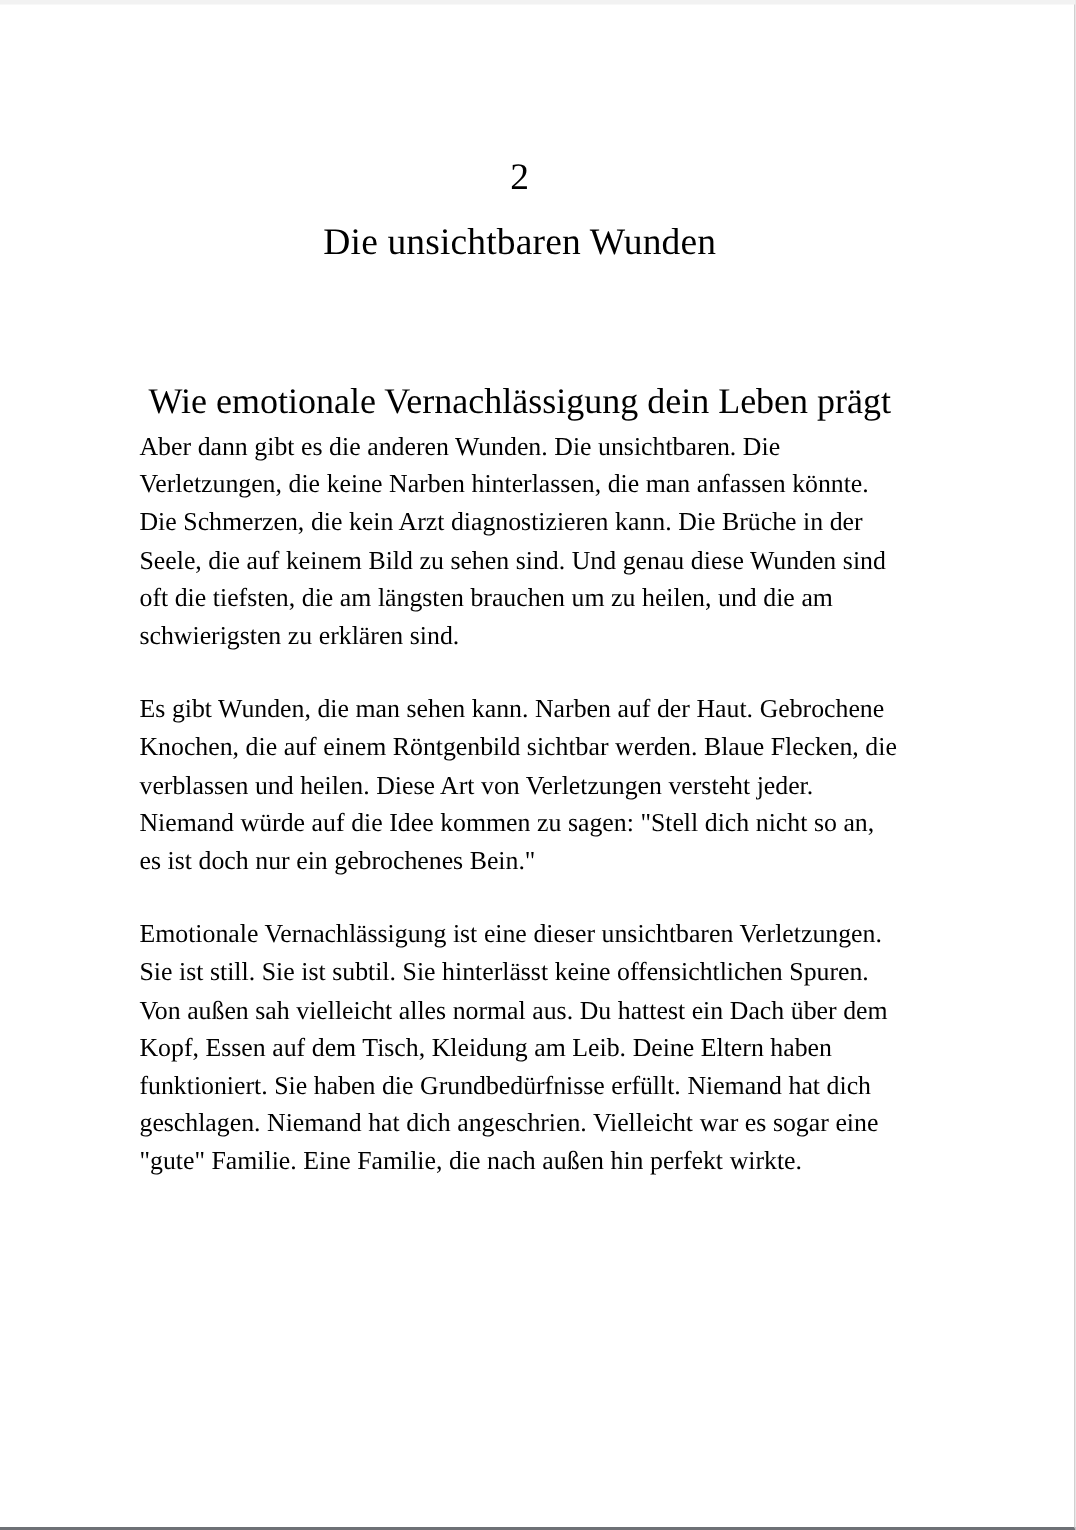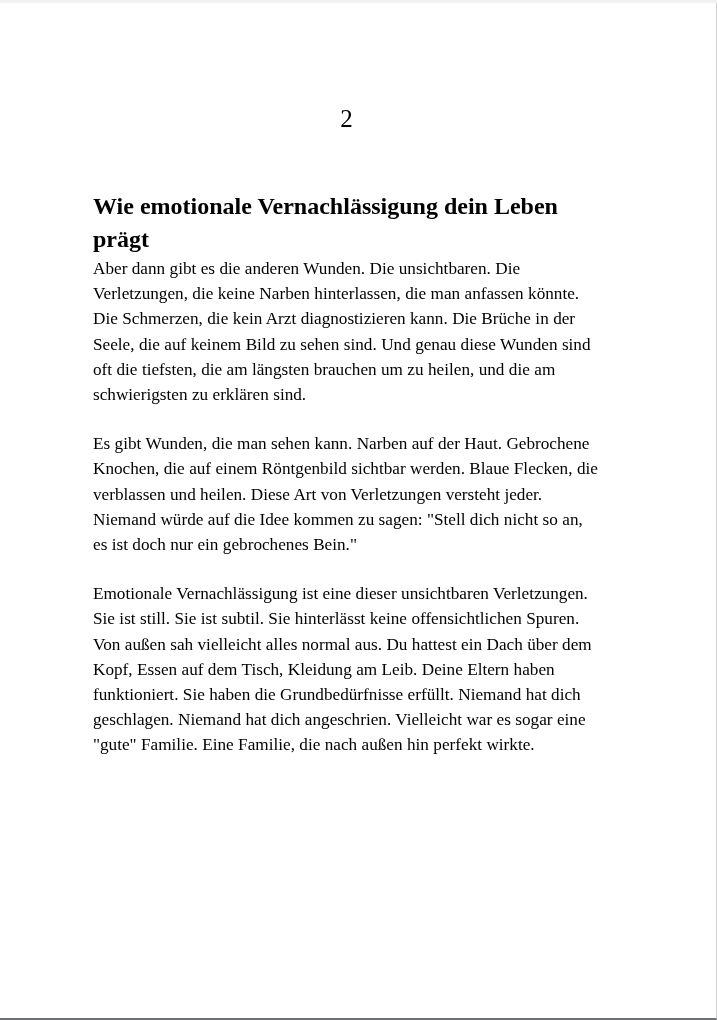--- a/index.html
+++ b/index.html
@@ -63,23 +63,23 @@
     font-size: 25px;
     line-height: 32px;
     margin: 12px 0 0 0;
     font-weight: 400;
     letter-spacing: 0.1px;
   }
 
   .section-heading {
     font-size: 24px;
     line-height: 33px;
-    margin: 56px 0 0 0;
-    font-weight: 700;
-    text-align: left;
+    margin: 74px 0 0 0;
+    font-weight: 400;
+    text-align: center;
     letter-spacing: 0px;
   }
 
   .body-text {
     font-size: 17.2px;
     line-height: 25.2px;
     margin: 0;
     text-align: left;
     letter-spacing: 0px;
     word-spacing: 0.1px;
@@ -97,20 +97,21 @@
 <body>
 
 <div class="page">
 
   <div class="top-edge-band"></div>
 
   <div class="page-inner">
 
     <div class="chapter-number">2</div>
 
+    <h1 class="chapter-title">Die unsichtbaren Wunden</h1>
 
     <h2 class="section-heading">Wie emotionale Vernachlässigung dein Leben prägt</h2>
 
     <p class="body-text">Aber dann gibt es die anderen Wunden. Die unsichtbaren. Die Verletzungen, die keine Narben hinterlassen, die man anfassen könnte. Die Schmerzen, die kein Arzt diagnostizieren kann. Die Brüche in der Seele, die auf keinem Bild zu sehen sind. Und genau diese Wunden sind oft die tiefsten, die am längsten brauchen um zu heilen, und die am schwierigsten zu erklären sind.</p>
 
     <p class="body-text first">Es gibt Wunden, die man sehen kann. Narben auf der Haut. Gebrochene Knochen, die auf einem Röntgenbild sichtbar werden. Blaue Flecken, die verblassen und heilen. Diese Art von Verletzungen versteht jeder. Niemand würde auf die Idee kommen zu sagen: "Stell dich nicht so an, es ist doch nur ein gebrochenes Bein."</p>
 
     <p class="body-text">Emotionale Vernachlässigung ist eine dieser unsichtbaren Verletzungen. Sie ist still. Sie ist subtil. Sie hinterlässt keine offensichtlichen Spuren. Von außen sah vielleicht alles normal aus. Du hattest ein Dach über dem Kopf, Essen auf dem Tisch, Kleidung am Leib. Deine Eltern haben funktioniert. Sie haben die Grundbedürfnisse erfüllt. Niemand hat dich geschlagen. Niemand hat dich angeschrien. Vielleicht war es sogar eine "gute" Familie. Eine Familie, die nach außen hin perfekt wirkte.</p>
 
   </div>

